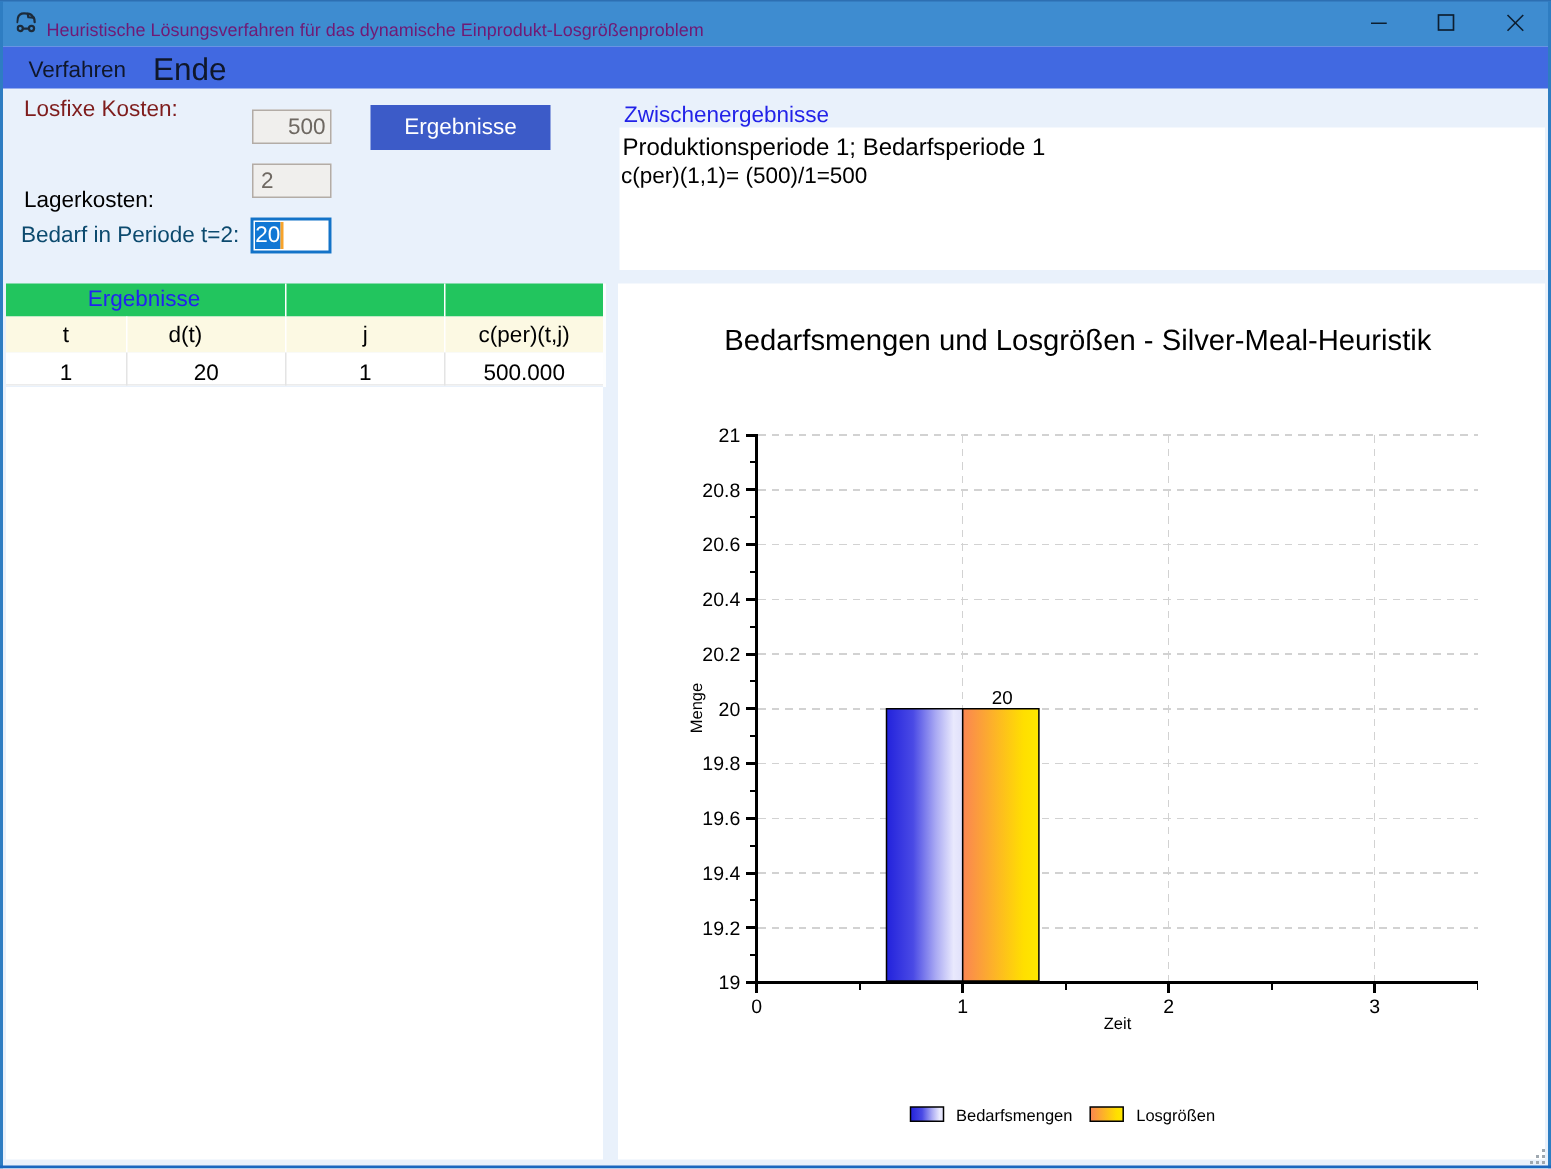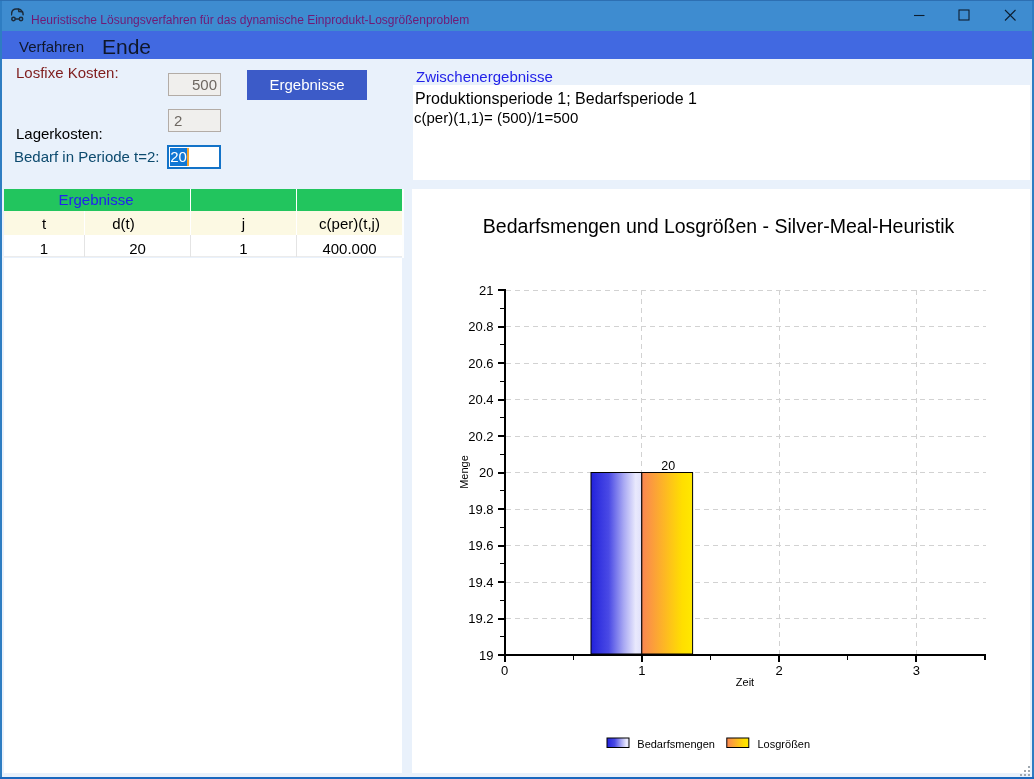--- a/index.html
+++ b/index.html
@@ -65,21 +65,21 @@
   <div class="abs" style="left:187px;top:0;width:105px;text-align:center;line-height:26px;">j</div>
   <div class="abs" style="left:293px;top:0;width:105px;text-align:center;line-height:26px;">c(per)(t,j)</div>
   <div class="abs" style="left:80px;top:0;width:1px;height:24px;background:#fff;"></div>
   <div class="abs" style="left:186px;top:0;width:1px;height:24px;background:#fff;"></div>
   <div class="abs" style="left:292px;top:0;width:1px;height:24px;background:#fff;"></div>
 </div>
 <div class="abs" style="left:4px;top:235px;width:398px;height:22px;background:#fff;font-size:15px;color:#000;border-bottom:1px solid #ececec;">
   <div class="abs" style="left:0;top:0;width:80px;text-align:center;line-height:27px;">1</div>
   <div class="abs" style="left:81px;top:0;width:105px;text-align:center;line-height:27px;">20</div>
   <div class="abs" style="left:187px;top:0;width:105px;text-align:center;line-height:27px;">1</div>
-  <div class="abs" style="left:293px;top:0;width:105px;text-align:center;line-height:27px;">400.000</div>
+  <div class="abs" style="left:293px;top:0;width:105px;text-align:center;line-height:27px;">500.000</div>
   <div class="abs" style="left:80px;top:0;width:1px;height:22px;background:#e4e4e4;"></div>
   <div class="abs" style="left:186px;top:0;width:1px;height:22px;background:#e4e4e4;"></div>
   <div class="abs" style="left:292px;top:0;width:1px;height:22px;background:#e4e4e4;"></div>
 </div>
 
 <div class="abs" style="left:402px;top:189px;width:1.5px;height:69px;background:#fdfefe;"></div>
 
 <div class="abs" style="left:413px;top:85px;width:617px;height:95px;background:#fff;"></div>
 <div class="abs" style="left:416px;top:69px;font-size:15px;line-height:15px;color:#2222e8;">Zwischenergebnisse</div>
 <div class="abs" style="left:415px;top:91px;font-size:16px;line-height:15px;color:#000;">Produktionsperiode 1; Bedarfsperiode 1</div>

